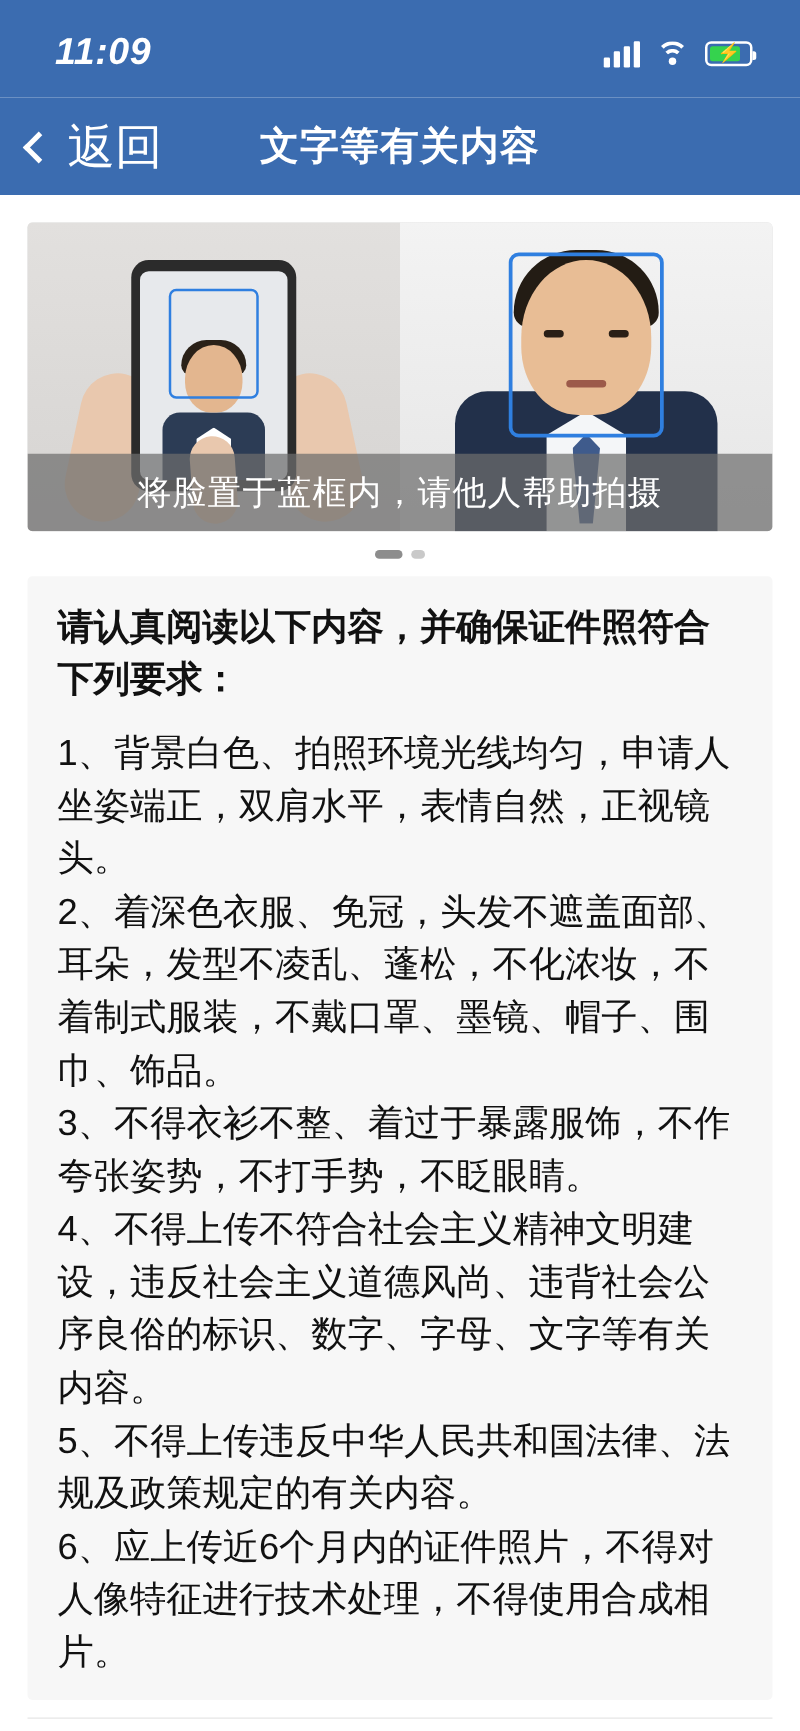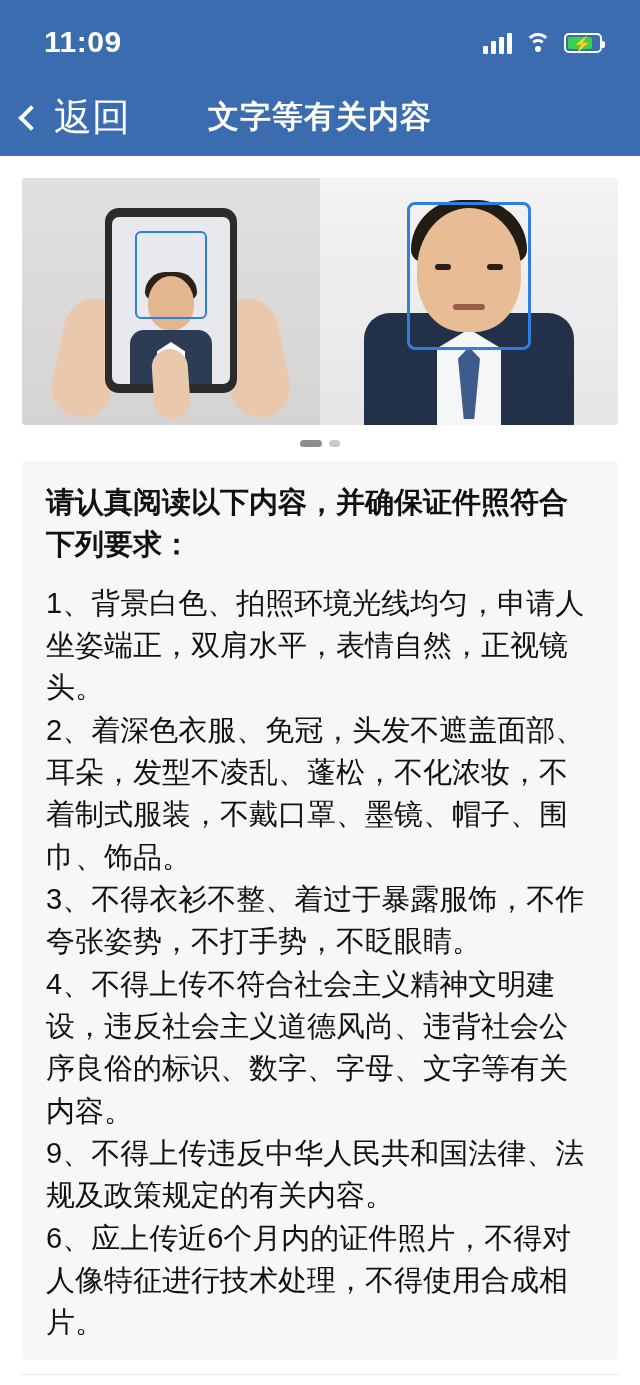--- a/index.html
+++ b/index.html
@@ -26,20 +26,21 @@
     align-items: center;
     justify-content: space-between;
     padding: 0 38px 0 44px;
     flex: none;
   }
   .statusbar .time {
     font-size: 30px;
     font-weight: bold;
     letter-spacing: 0.5px;
     padding-top: 6px;
+    font-style: italic;
   }
   .status-right {
     display: flex;
     align-items: center;
     gap: 13px;
     padding-top: 8px;
   }
   .signal { display: flex; align-items: flex-end; gap: 3px; height: 22px; }
   .signal i { display: block; width: 5px; background: #ffffff; border-radius: 1px; }
   .signal i:nth-child(1) { height: 8px; }
@@ -405,34 +406,35 @@
           <div class="shirt"></div>
           <div class="tie"></div>
           <div class="hair"></div>
           <div class="head"></div>
           <div class="eye l"></div>
           <div class="eye r"></div>
           <div class="mouth"></div>
           <div class="bluebox"></div>
         </div>
       </div>
+      <div class="banner-caption">将脸置于蓝框内，请他人帮助拍摄</div>
     </div>
     <div class="dots">
       <i class="on"></i>
       <i class="off"></i>
     </div>
   </div>
 
   <div class="content">
     <h2>请认真阅读以下内容，并确保证件照符合下列要求：</h2>
     <p>1、背景白色、拍照环境光线均匀，申请人坐姿端正，双肩水平，表情自然，正视镜头。</p>
     <p>2、着深色衣服、免冠，头发不遮盖面部、耳朵，发型不凌乱、蓬松，不化浓妆，不着制式服装，不戴口罩、墨镜、帽子、围巾、饰品。</p>
     <p>3、不得衣衫不整、着过于暴露服饰，不作夸张姿势，不打手势，不眨眼睛。</p>
     <p>4、不得上传不符合社会主义精神文明建设，违反社会主义道德风尚、违背社会公序良俗的标识、数字、字母、文字等有关内容。</p>
-    <p>9、不得上传违反中华人民共和国法律、法规及政策规定的有关内容。</p>
+    <p>5、不得上传违反中华人民共和国法律、法规及政策规定的有关内容。</p>
     <p>6、应上传近6个月内的证件照片，不得对人像特征进行技术处理，不得使用合成相片。</p>
   </div>
 
   <div class="agree">
     <div class="checkbox"></div>
     <div class="txt">本人知悉并完全理解上述内容，愿意遵守上述约定。</div>
   </div>
 
 </div>
 

